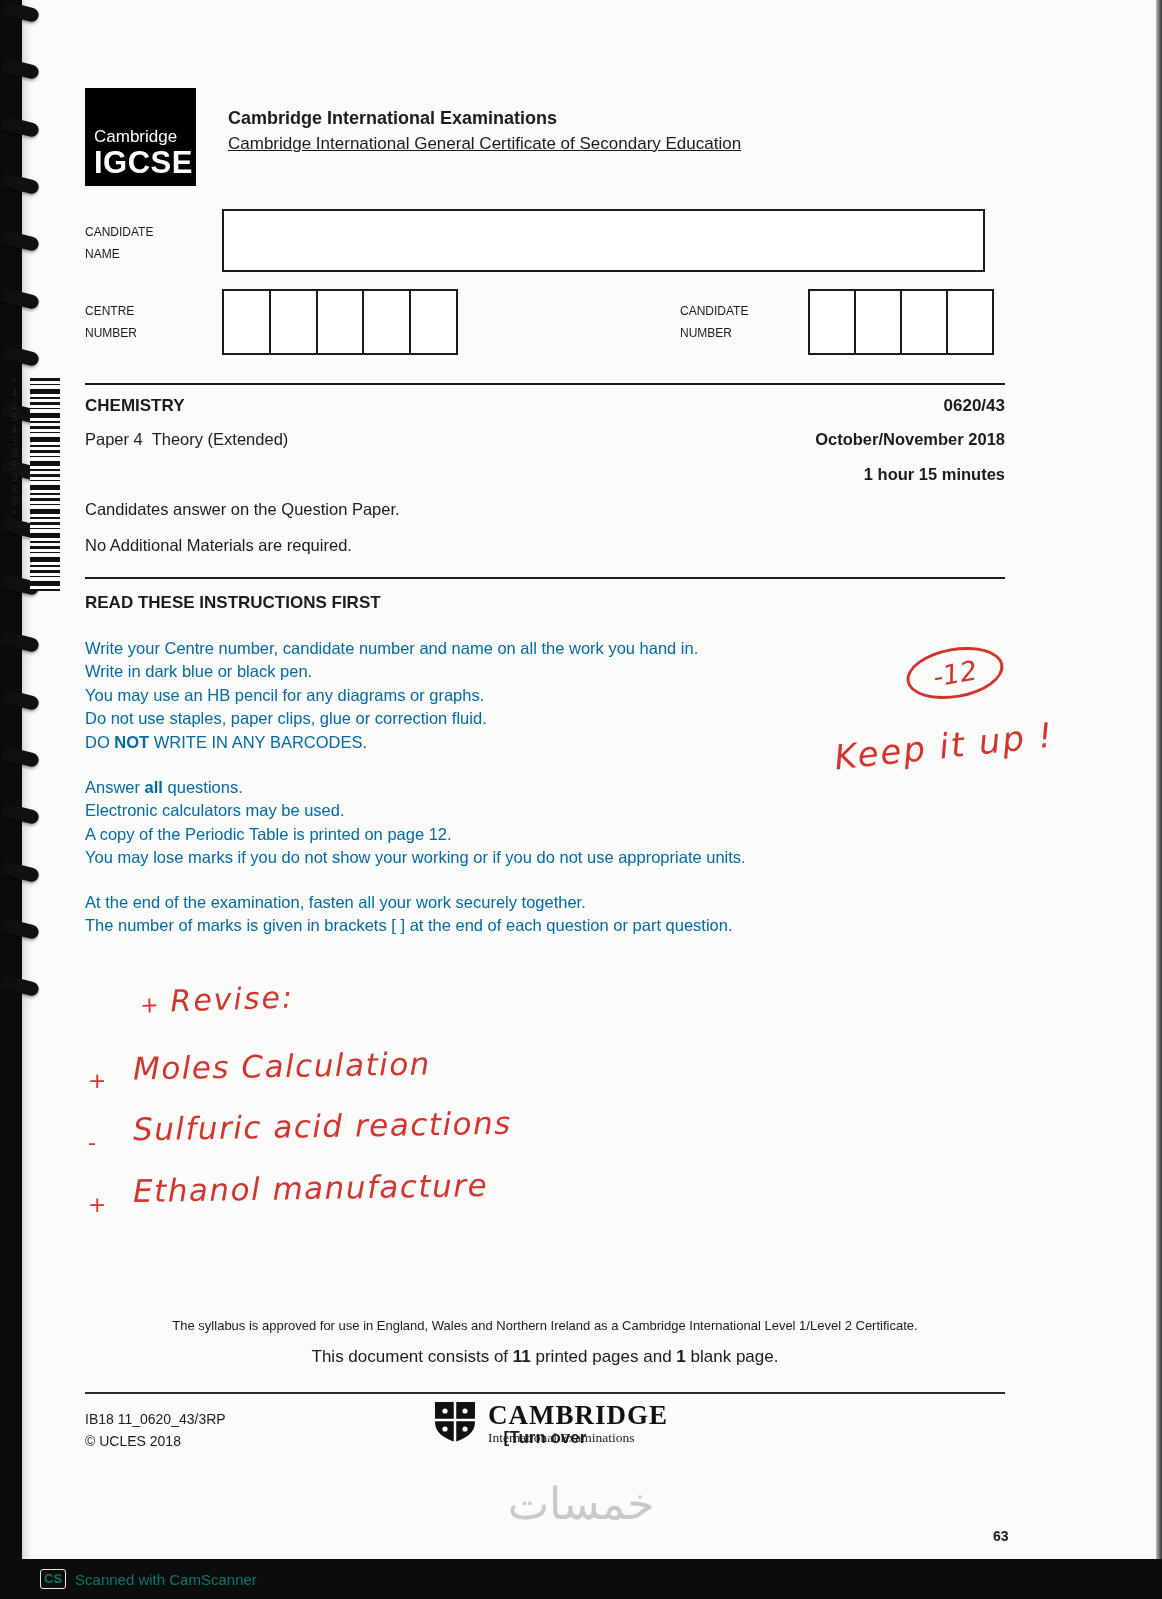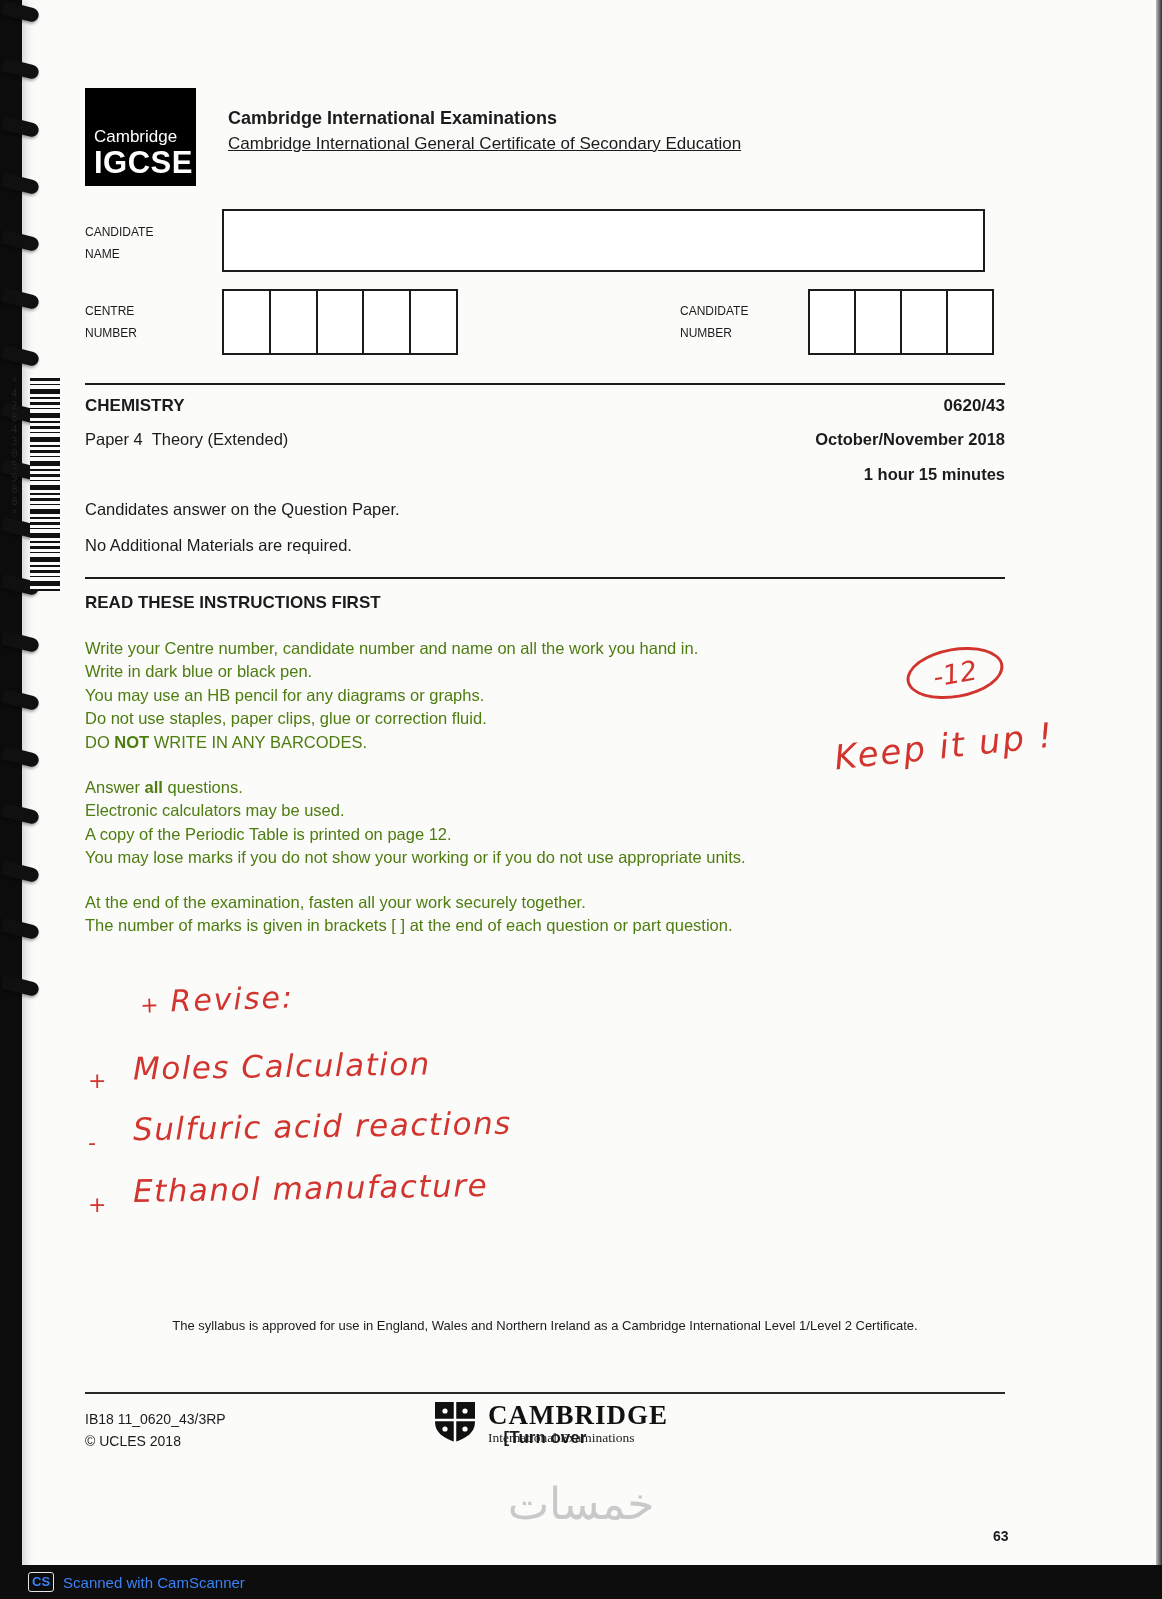--- a/index.html
+++ b/index.html
@@ -5,21 +5,21 @@
   * { margin:0; padding:0; box-sizing:border-box; }
   html,body { background:#777; }
   body { font-family:"Liberation Sans", sans-serif; }
   .scan { position:relative; width:1162px; height:1599px; background:#fbfbfa; overflow:hidden; }
   .ink { color:#1b1b1b; }
 
   .edge-left { position:absolute; left:0; top:0; width:22px; height:1599px; background:#0c0c0c; box-shadow:4px 0 9px rgba(0,0,0,.15); z-index:2; }
   .edge-right { position:absolute; right:0; top:0; width:6px; height:1599px; background:linear-gradient(to right,#bdbdbd,#2f2f2f); z-index:2; }
   .spiral { position:absolute; left:2px; width:37px; height:14px; background:#101010; border-radius:2px 10px 10px 2px; transform:rotate(14deg); box-shadow:0 2px 3px rgba(0,0,0,.35); z-index:3; }
 
-  .scanner-bar { position:absolute; left:0; bottom:0; width:1162px; height:34px; background:#0d0d0d; color:#3b82f6; display:flex; align-items:center; gap:9px; padding-left:28px; font-size:15px; z-index:6; }
+  .scanner-bar { position:absolute; left:0; bottom:0; width:1162px; height:40px; background:#0d0d0d; color:#0f766e; display:flex; align-items:center; gap:9px; padding-left:40px; font-size:15px; z-index:6; }
   .cs-badge { border:1.5px solid #e6e6e6; border-radius:3px; font-size:13px; font-weight:bold; padding:0 3px; line-height:18px; }
 
   .logo-box { position:absolute; left:85px; top:88px; width:111px; height:98px; background:#000; color:#fff; display:flex; flex-direction:column; justify-content:flex-end; padding:7px 9px; }
   .logo-cambridge { font-size:17px; }
   .logo-igcse { font-size:31px; font-weight:bold; letter-spacing:.5px; line-height:1.02; }
   .org1 { position:absolute; left:228px; top:108px; font-size:18px; font-weight:bold; }
   .org2 { position:absolute; left:228px; top:134px; font-size:17px;text-decoration:underline; }
 
   .field-label { position:absolute; font-size:12px; line-height:22px; white-space:pre-line; }
   .name-box { position:absolute; left:222px; top:209px; width:763px; height:63px; border:2px solid #1b1b1b; background:#fff; }
@@ -35,21 +35,21 @@
   .hr-thin { position:absolute; left:85px; width:920px; height:1.5px; background:#2a2a2a; }
 
   .row { position:absolute; left:85px; width:920px; display:flex; justify-content:space-between; font-size:16.5px; }
   .row.right-only { justify-content:flex-end; }
   .b17 { font-size:17px; font-weight:bold; }
   .bold { font-weight:bold; }
   .pre { white-space:pre-wrap; }
 
   .note { position:absolute; left:85px; font-size:16.5px; }
   .sect-title { position:absolute; left:85px; font-size:17px; font-weight:bold; }
-  .para { position:absolute; left:85px; width:935px; font-size:16.5px; line-height:23.4px; color:#4d7c0f; }
+  .para { position:absolute; left:85px; width:935px; font-size:16.5px; line-height:23.4px; color:#0369a1; }
 
   .hand { position:absolute; font-family:"DejaVu Sans", sans-serif; font-style:italic; color:#d2342e; z-index:4; }
   .score { left:906px; top:648px; width:98px; height:50px; border:3px solid #d2342e; border-radius:50%; transform:rotate(-10deg); display:flex; align-items:center; justify-content:center; font-size:27px; }
   .praise { left:834px; top:726px; font-size:34px; letter-spacing:2px; transform:rotate(-6deg); }
   .revise-head { left:140px; top:982px; font-size:30px; letter-spacing:2px; transform:rotate(-2deg); }
   .rev-bullet { position:absolute; font-size:22px; left:88px; }
   .rev-item { position:absolute; left:133px; font-size:31px; letter-spacing:1.5px; transform:rotate(-1deg); }
   .head-bullet { font-size:22px; margin-right:10px; }
 
   .syllabus { position:absolute; left:85px; width:920px; top:1318px; text-align:center; font-size:13px; }
@@ -178,20 +178,21 @@
   <div class="hand rev-bullet" style="top:1068px;">+</div>
   <div class="hand rev-item" style="top:1048px;">Moles Calculation</div>
 
   <div class="hand rev-bullet" style="top:1130px;">-</div>
   <div class="hand rev-item" style="top:1108px;">Sulfuric acid reactions</div>
 
   <div class="hand rev-bullet" style="top:1192px;">+</div>
   <div class="hand rev-item" style="top:1170px;">Ethanol manufacture</div>
 
   <div class="syllabus ink">The syllabus is approved for use in England, Wales and Northern Ireland as a Cambridge International Level 1/Level 2 Certificate.</div>
+  <div class="docnote ink"><span>This document consists of </span><b>11</b><span> printed pages and </span><b>1</b><span> blank page.</span></div>
 
   <div class="hr-thin" style="top:1392px;"></div>
 
   <div class="foot-ref ink">
     <div>IB18 11_0620_43/3RP</div>
     <div>© UCLES 2018</div>
   </div>
 
   <div class="brand">
     <span>

